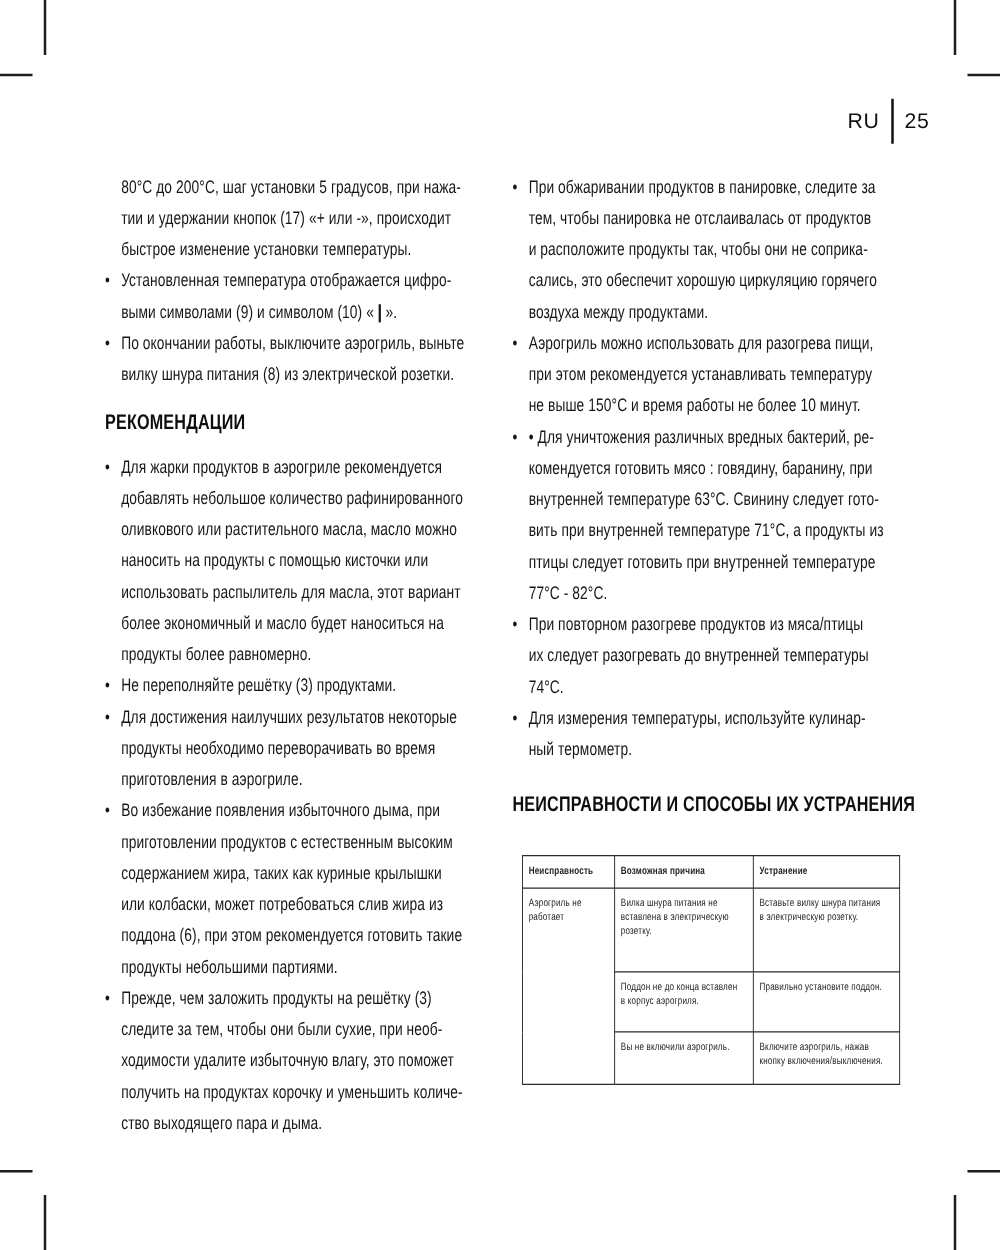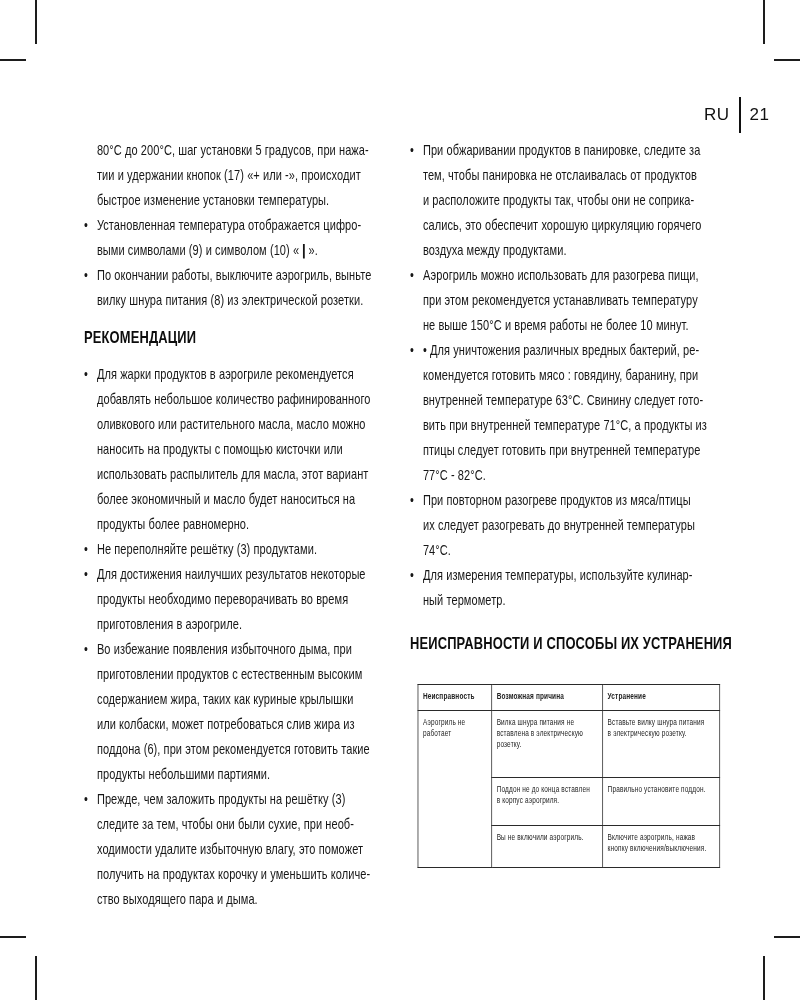--- a/index.html
+++ b/index.html
@@ -18,23 +18,23 @@
   .tl-h { left:0; top:59px; }
   .tr-v { left:763px; top:0; }
   .tr-h { left:774px; top:59px; }
   .bl-h { left:0; top:936px; }
   .bl-v { left:35px; top:956px; }
   .br-h { left:774px; top:936px; }
   .br-v { left:763px; top:956px; }
 
   
   .pg-header {
-    position:absolute; top:97px; left:678px; height:36px;
+    position:absolute; top:79px; left:678px; height:36px;
     display:flex; align-items:center; gap:9px;
-    font-size:17px; letter-spacing:0.5px; color:#111;margin-left:26px;
+    font-size:17px; letter-spacing:0.5px; color:#111;
   }
   .pg-header .divider { width:2px; height:36px; background:#111; }
 
   
   .col {
     position:absolute; top:138px;
     transform:scaleX(0.76); transform-origin:0 0;
     font-size:14.5px; line-height:25px; letter-spacing:0.1px;
   }
   .col-left  { left:84px;  width:430px; }
@@ -79,21 +79,21 @@
   <div class="mark v tr-v"></div>
   <div class="mark h tr-h"></div>
   <div class="mark h bl-h"></div>
   <div class="mark v bl-v"></div>
   <div class="mark h br-h"></div>
   <div class="mark v br-v"></div>
 
   <div class="pg-header">
     <span>RU</span>
     <span class="divider"></span>
-    <span>21</span>
+    <span>25</span>
   </div>
 
   <div class="col col-left">
     <div class="item">
       <span class="marker"></span>
       <div class="itext">80°C до 200°C, шаг установки 5 градусов, при нажа-
 тии и удержании кнопок (17) «+ или -», происходит
 быстрое изменение установки температуры.</div>
     </div>
     <div class="item">

